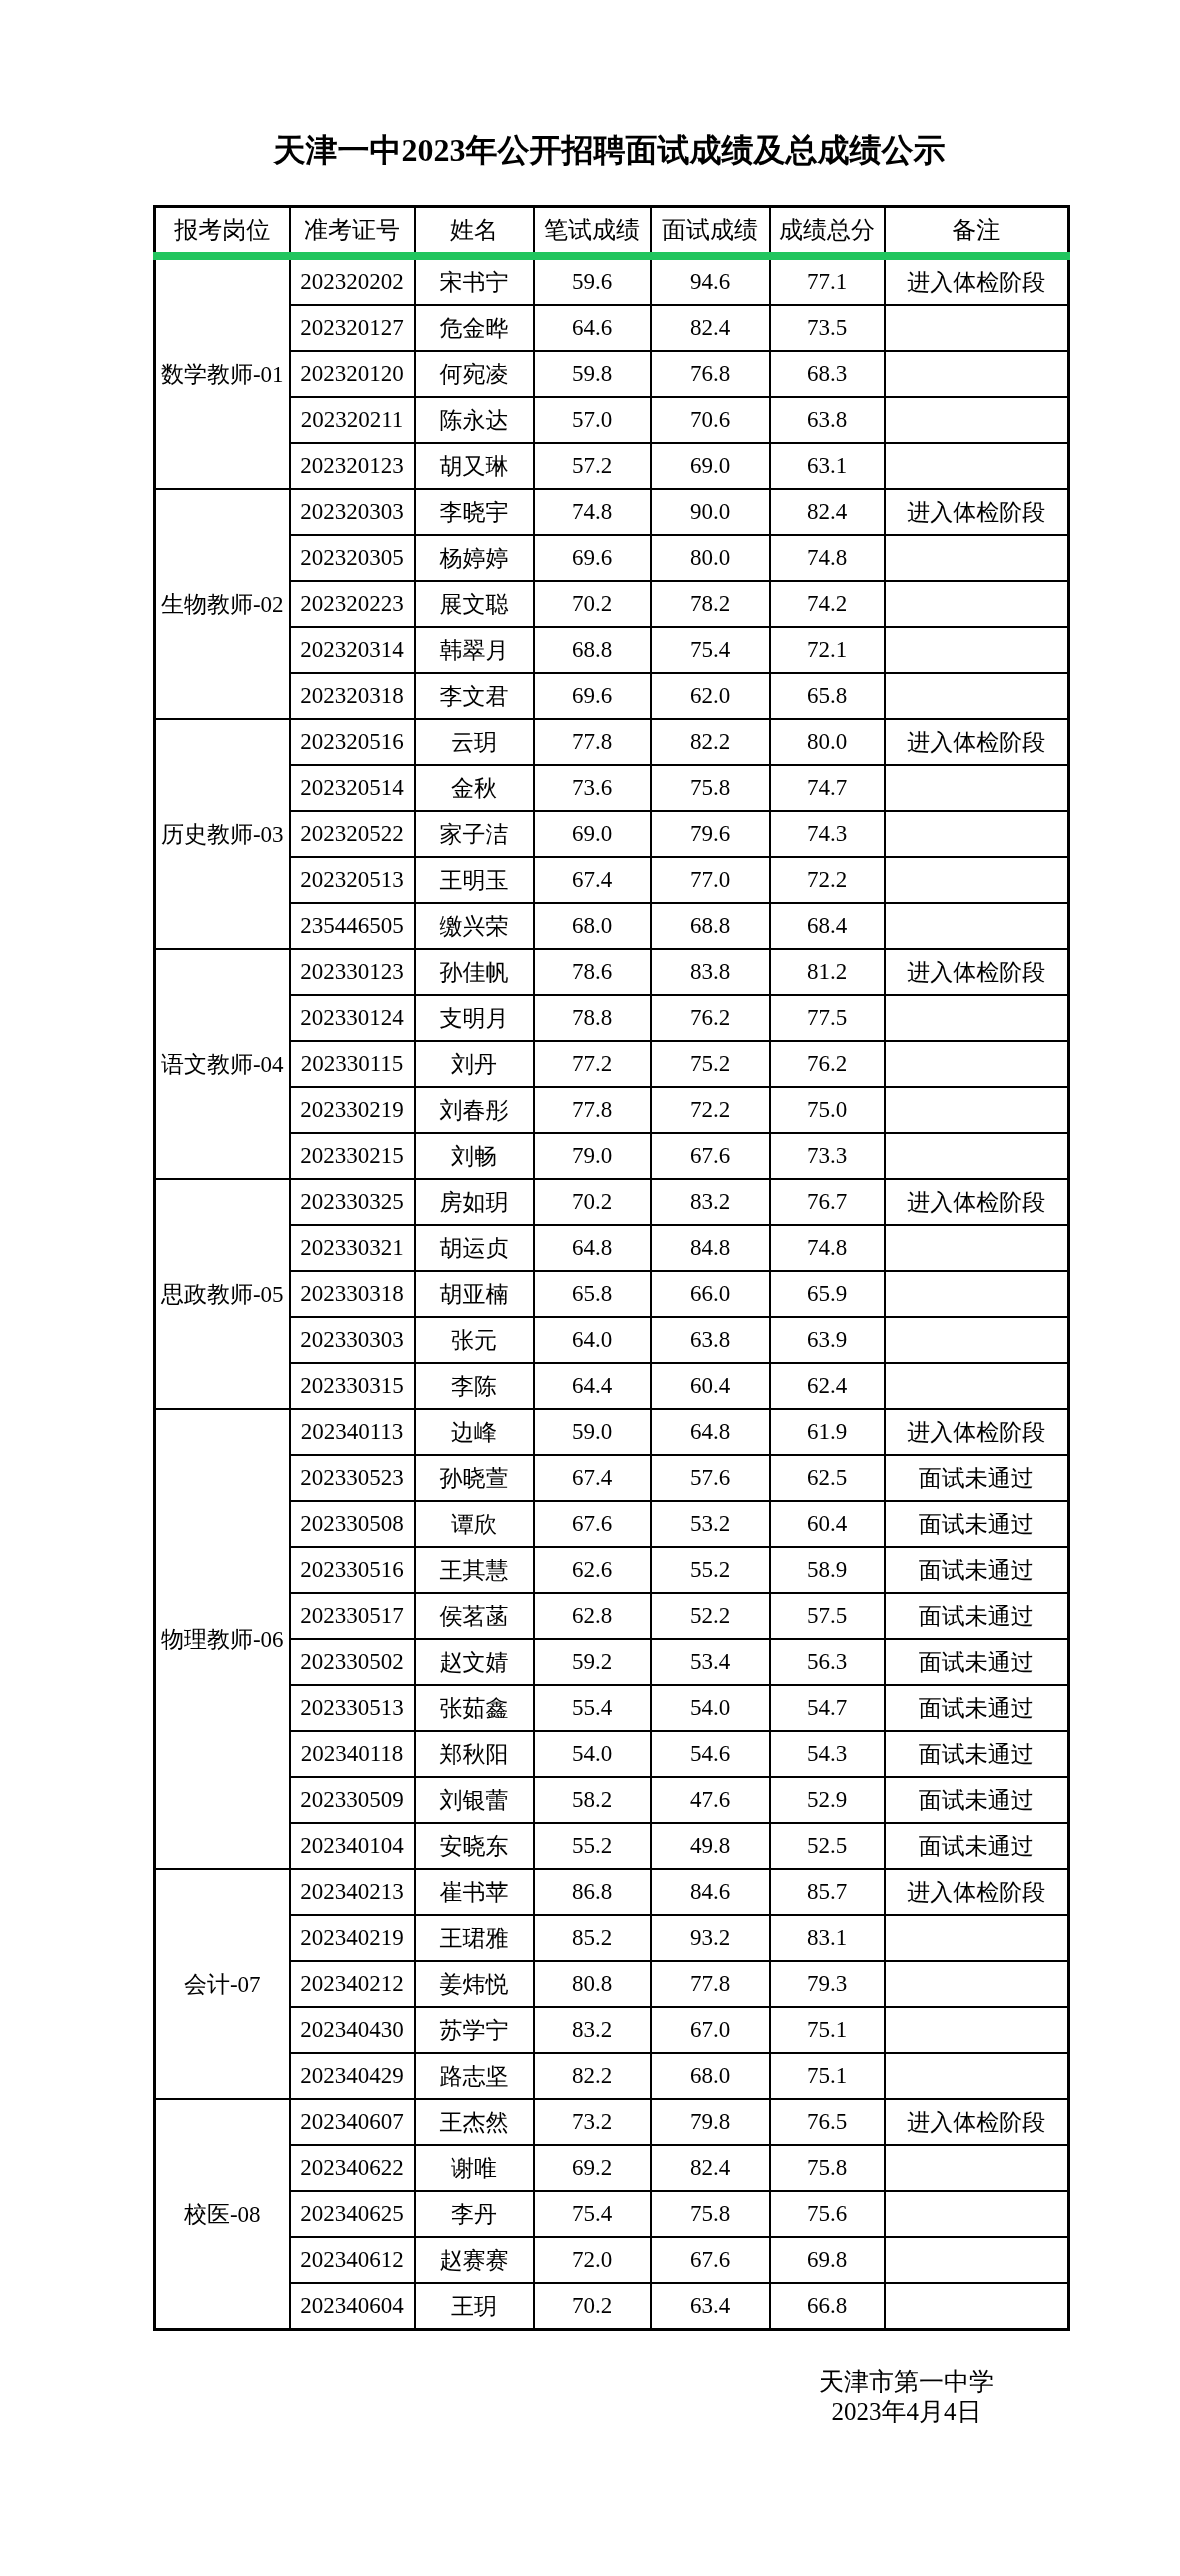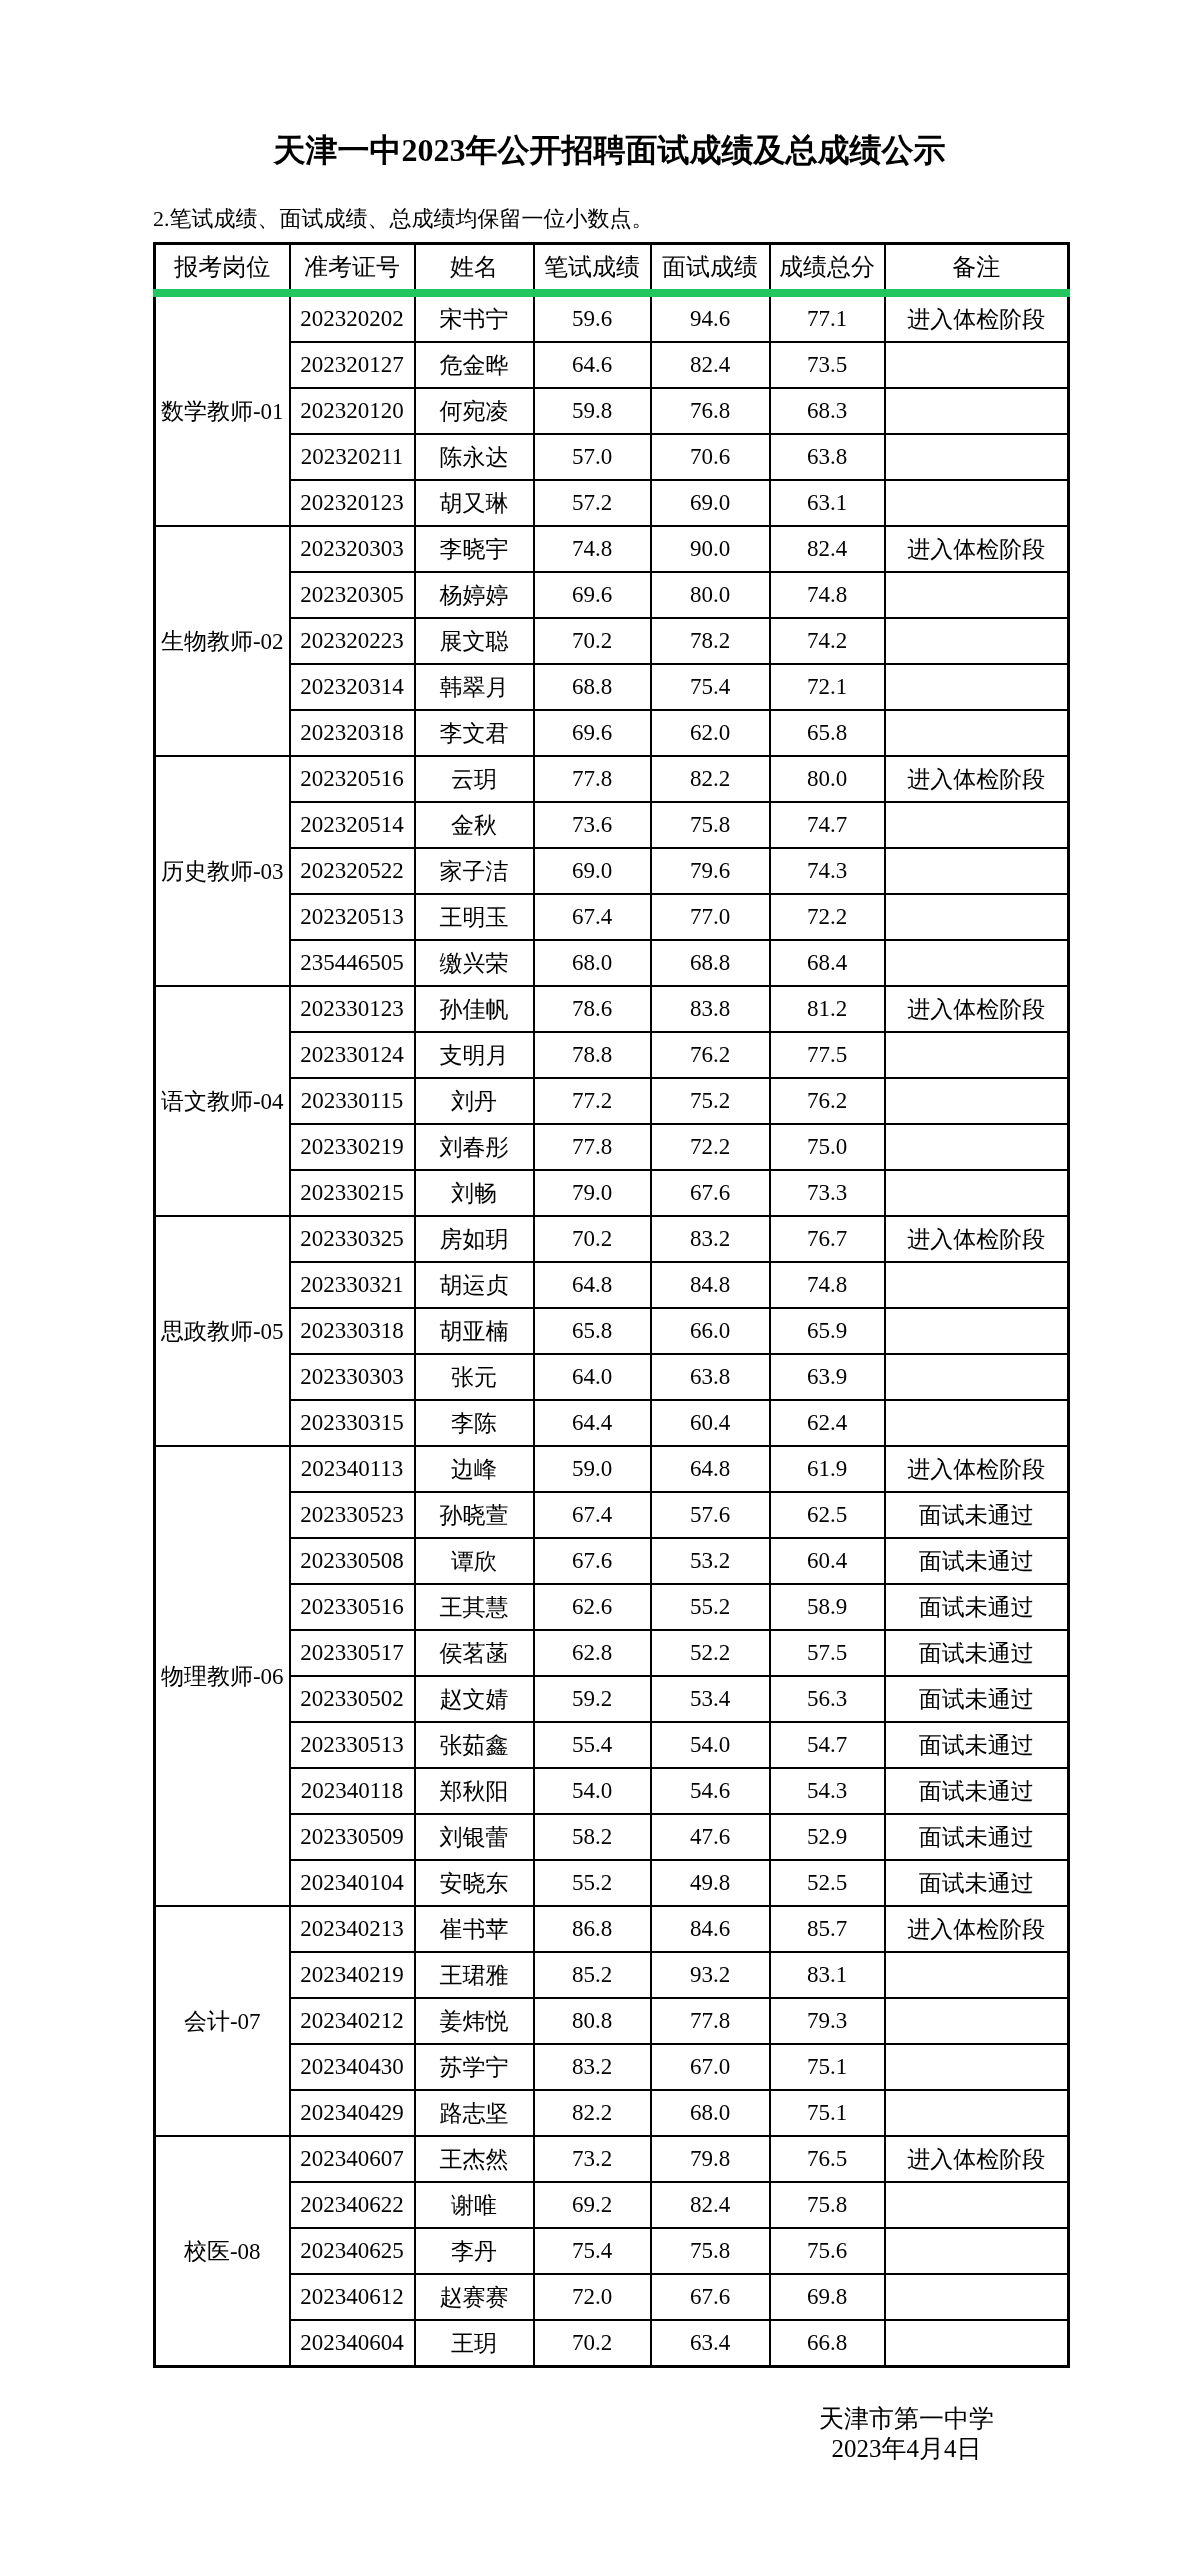--- a/index.html
+++ b/index.html
@@ -81,21 +81,20 @@
   .footer p { margin: 0; white-space: nowrap; }
 </style>
 </head>
 <body>
 
 <div class="content">
 
   <h1 class="doc-title">天津一中2023年公开招聘面试成绩及总成绩公示</h1>
 
   <div class="notes">
-    <p>2.笔试成绩、面试成绩、总成绩均保留一位小数点。</p>
   </div>
 
   <table class="results">
     <colgroup>
       <col style="width:135px">
       <col style="width:125px">
       <col style="width:119px">
       <col style="width:117px">
       <col style="width:119px">
       <col style="width:115px">

